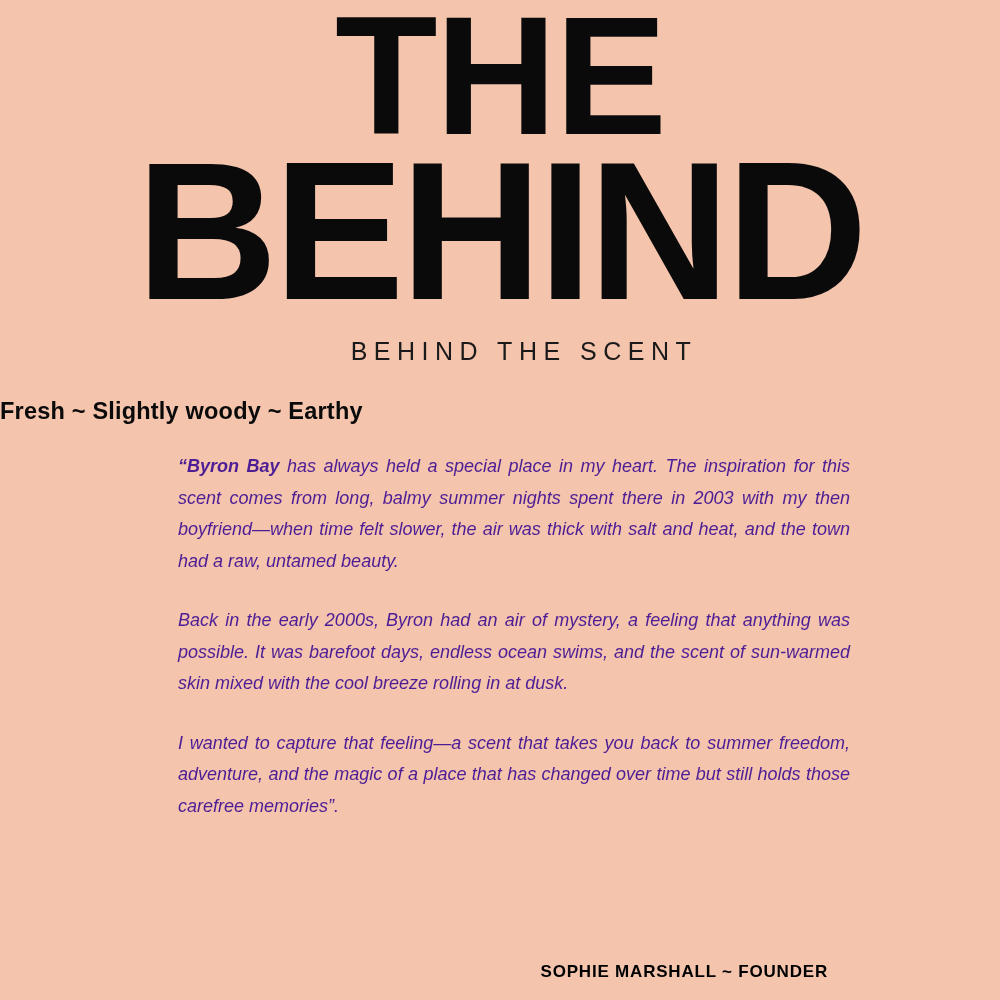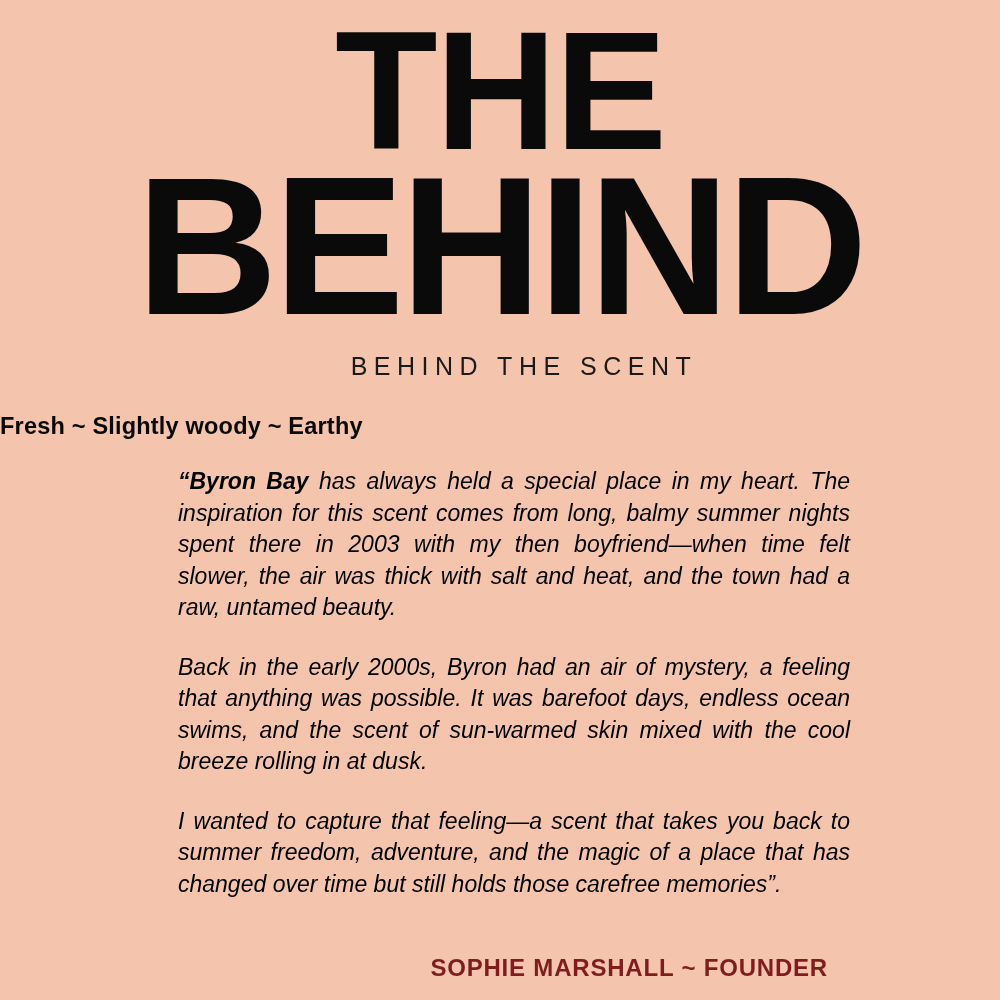--- a/index.html
+++ b/index.html
@@ -15,21 +15,21 @@
     overflow: hidden;
   }
   .page {
     position: relative;
     width: 1000px;
     height: 1000px;
     box-sizing: border-box;
   }
   .title-block {
     text-align: center;
-    padding-top: 19px;
+    padding-top: 4px;
   }
   .title-line {
     font-family: "Liberation Sans", sans-serif;
     font-weight: bold;
     color: #0a0a0a;
     line-height: 0.86;
     letter-spacing: -2px;
   }
   .title-1 {
     font-size: 168px;
@@ -55,43 +55,43 @@
     font-weight: bold;
     color: #0a0a0a;
     margin-top: 32px;
     letter-spacing: 0.2px;
   }
   .body-copy {
     margin: 26px 178px 0 178px;
     width: 672px;
   }
   .para {
-    font-size: 23px;
+    font-size: 18px;
     line-height: 31.5px;
     font-style: italic;
-    color: #000000;
+    color: #4c1d95;
     text-align: justify;
     text-justify: inter-word;
     margin: 0 0 28px 0;
   }
   .para:last-child {
     margin-bottom: 12px;
   }
   .para b {
     font-weight: bold;
     font-style: italic;
   }
   .signature {
     position: absolute;
     right: 172px;
     bottom: 18px;
-    font-size: 24px;
+    font-size: 17px;
     font-weight: bold;
     letter-spacing: 0.8px;
-    color: #7f1d1d;
+    color: #000000;
     text-align: center;
   }
 </style>
 </head>
 <body>
 
 <div class="page">
 
   <div class="title-block">
     <div class="title-line title-1">THE</div>

